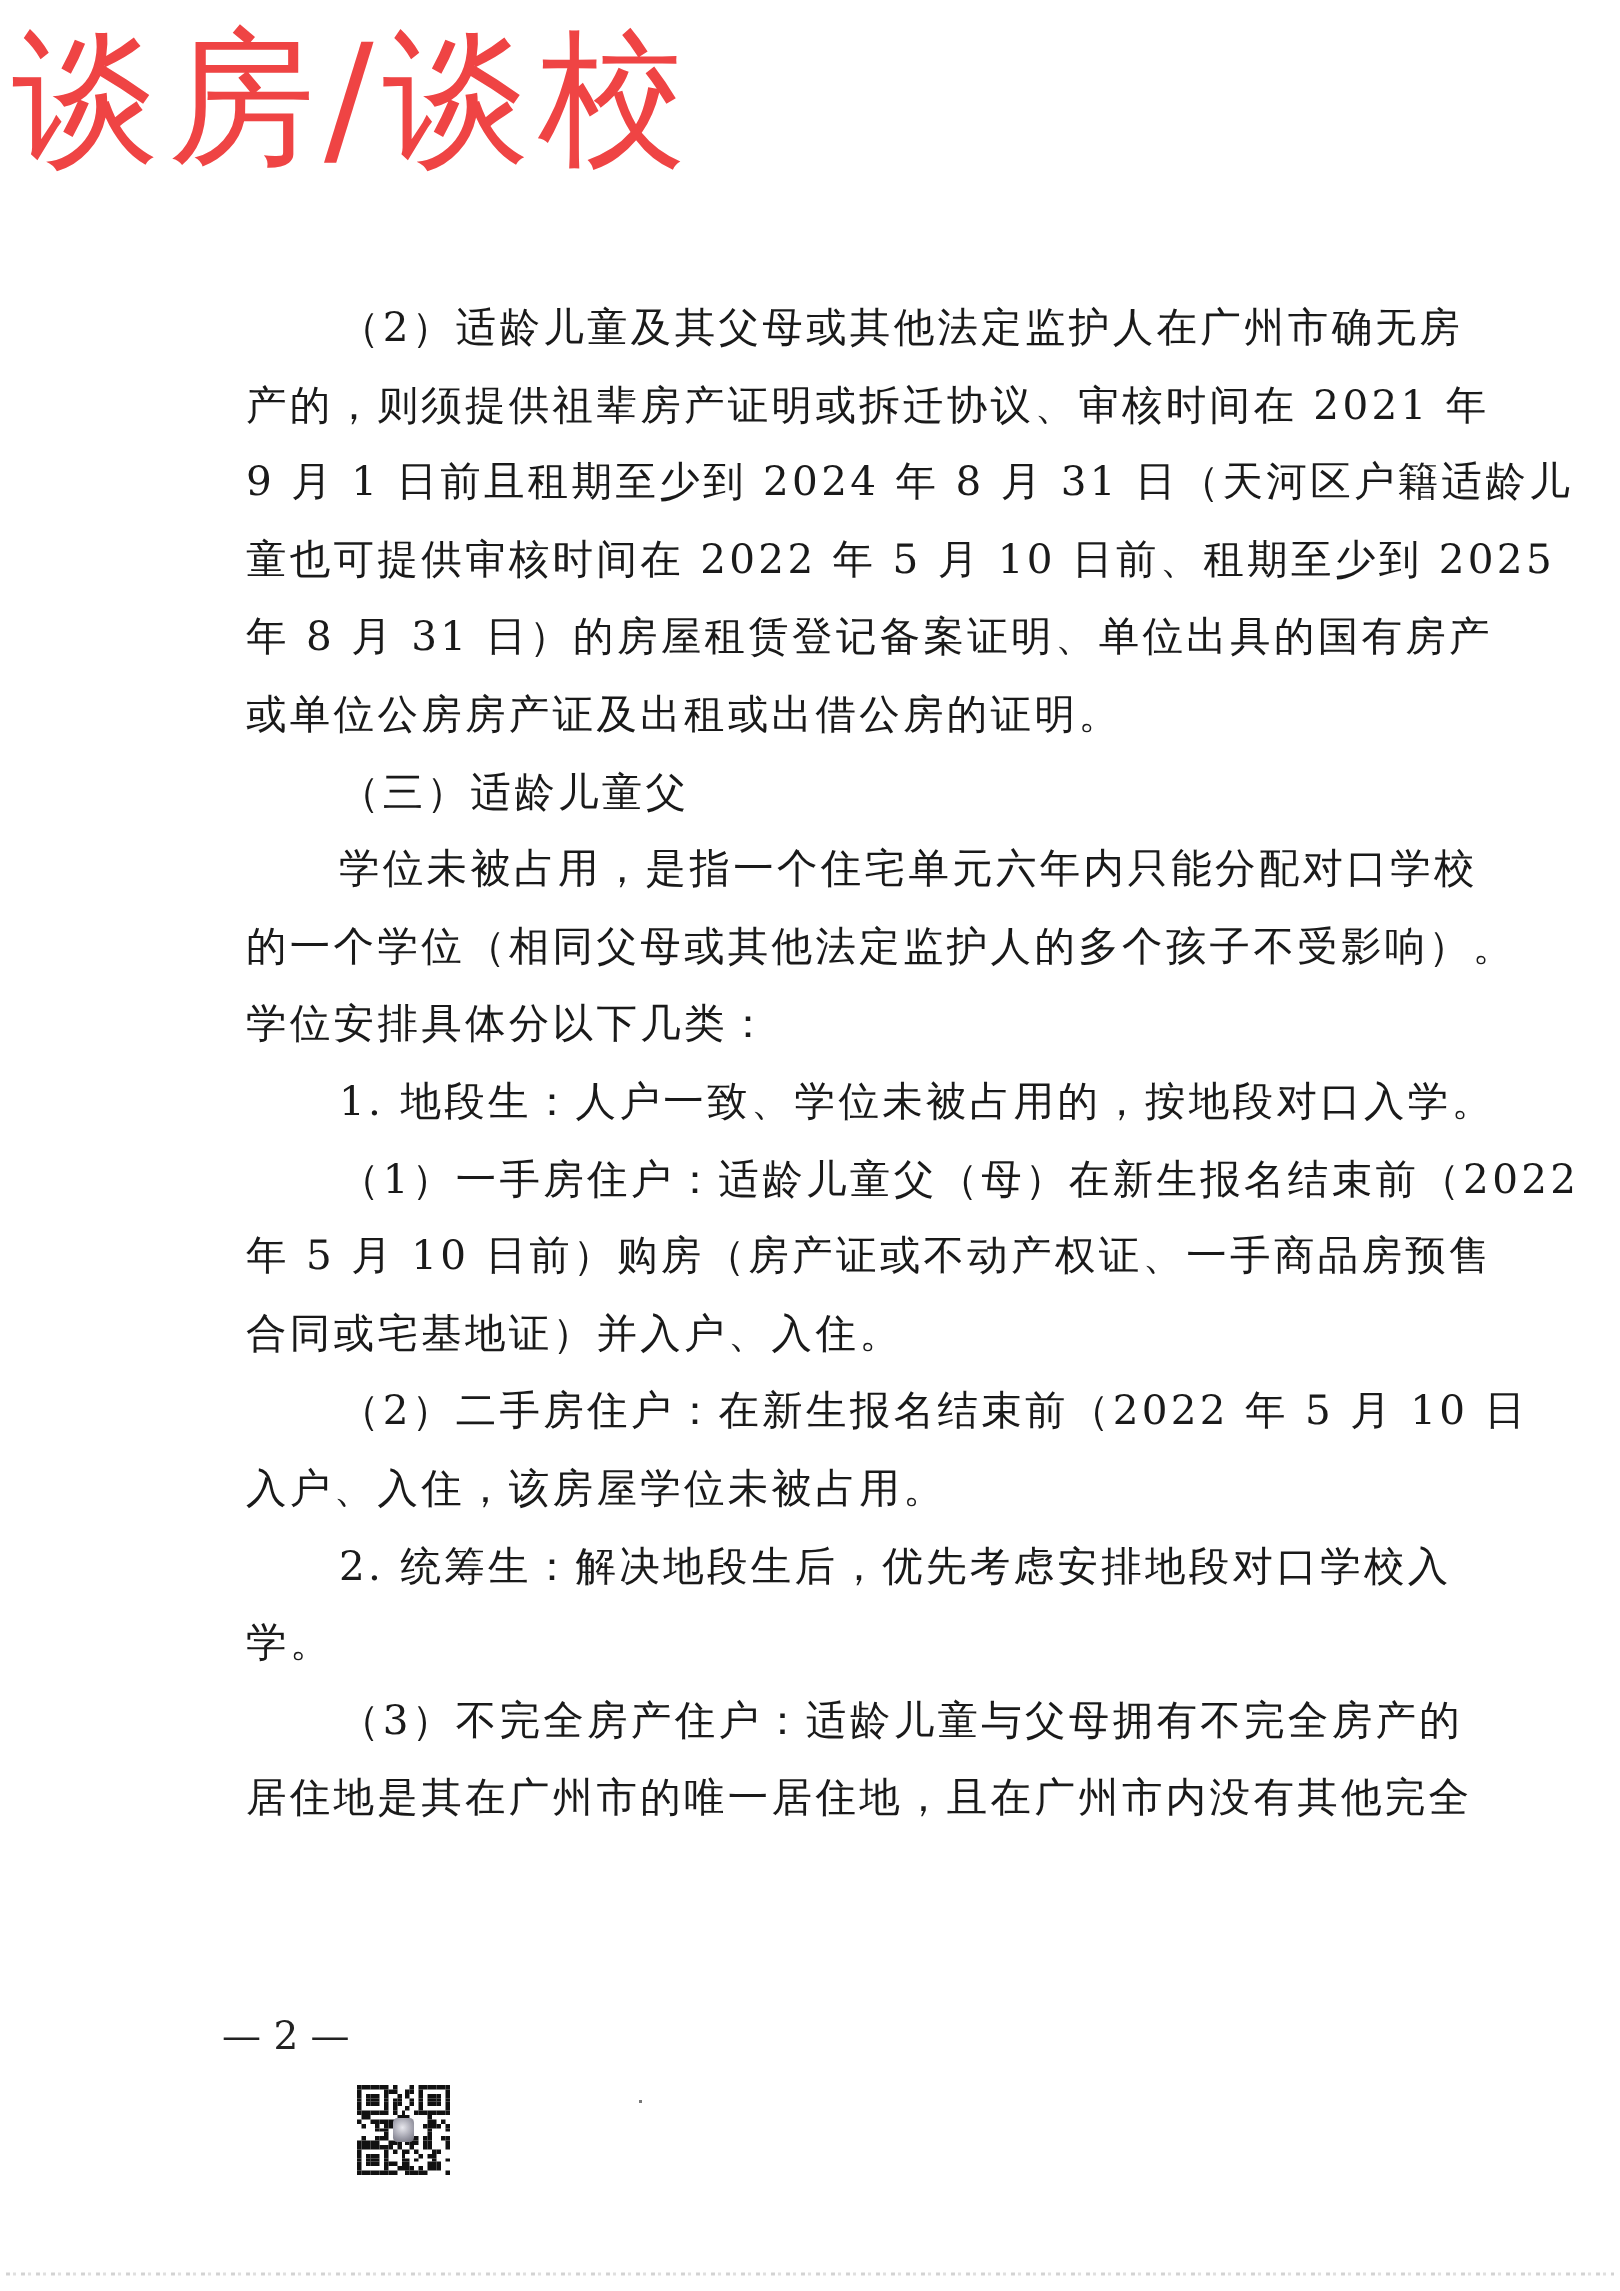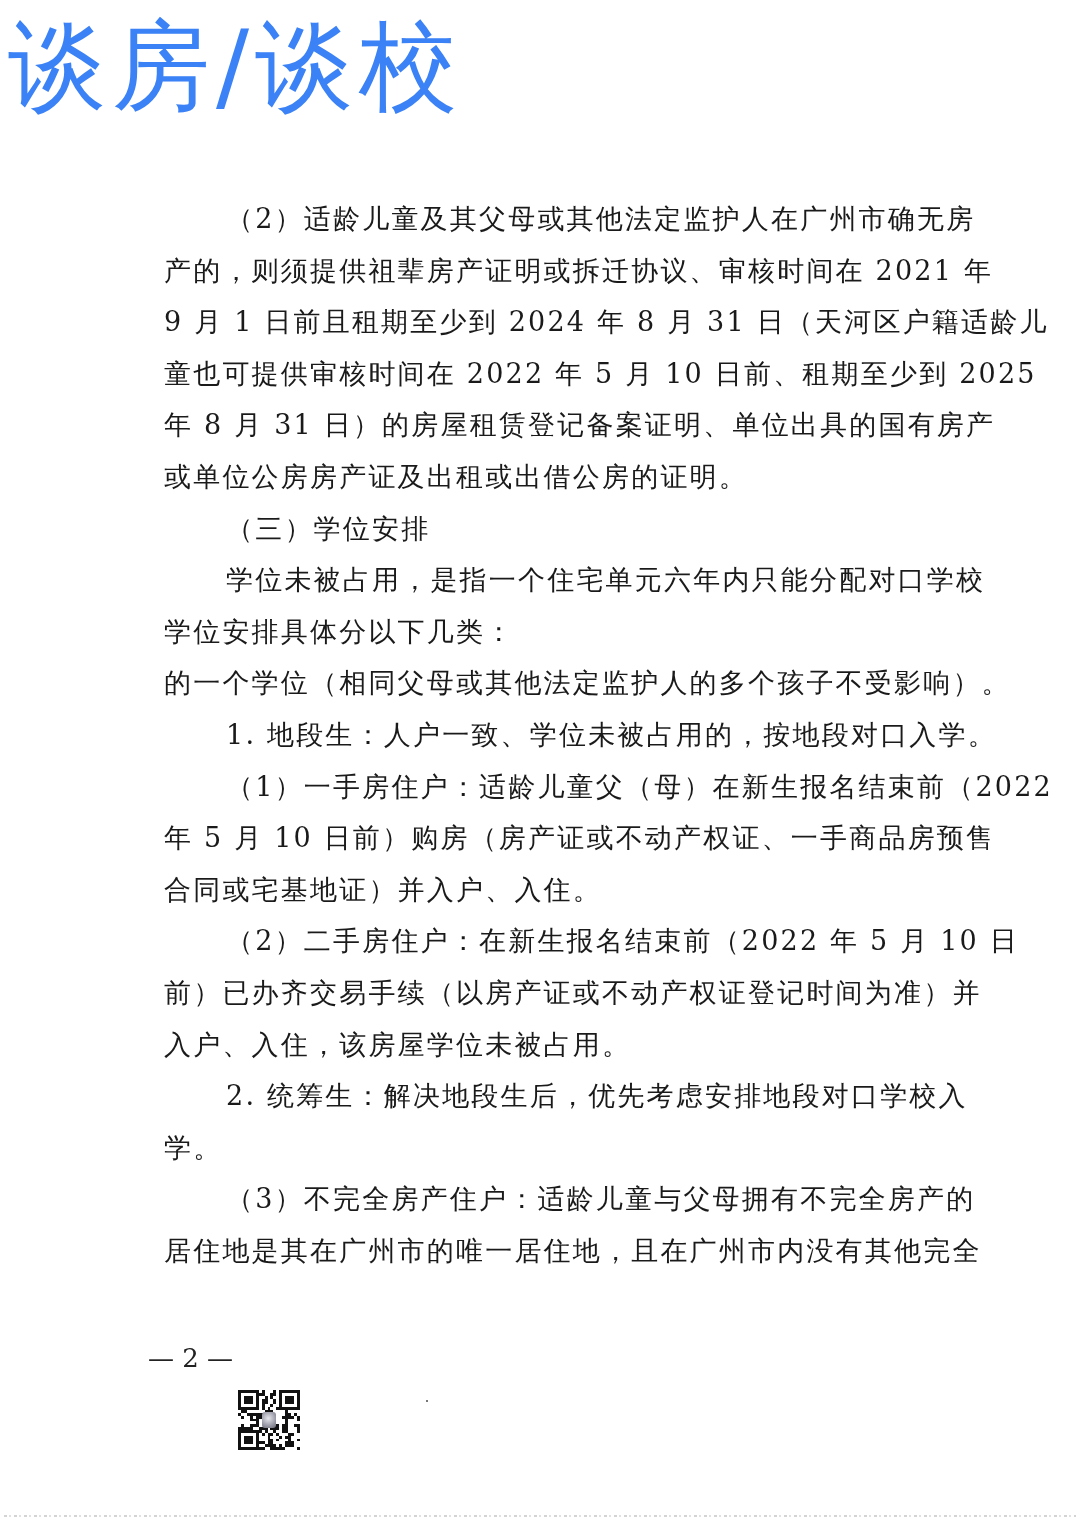--- a/index.html
+++ b/index.html
@@ -15,21 +15,21 @@
     font-family: "DejaVu Serif", "Liberation Serif", serif;
     color: #1a1a1a;
   }
   .watermark {
     position: absolute;
     left: 8px;
     top: 6px;
     font-family: "DejaVu Sans", "Liberation Sans", sans-serif;
     font-size: 98px;
     line-height: 120px;
-    color: #3b82f6;
+    color: #ef4444;
     letter-spacing: 6px;
     white-space: nowrap;
   }
   .body-text {
     position: absolute;
     left: 164px;
     top: 193px;
     width: 810px;
   }
   .line {
@@ -98,30 +98,29 @@
 
 <div class="watermark">谈房/谈校</div>
 
 <div class="body-text">
   <div class="line indent">（2）适龄儿童及其父母或其他法定监护人在广州市确无房</div>
   <div class="line">产的，则须提供祖辈房产证明或拆迁协议、审核时间在 2021 年</div>
   <div class="line">9 月 1 日前且租期至少到 2024 年 8 月 31 日（天河区户籍适龄儿</div>
   <div class="line">童也可提供审核时间在 2022 年 5 月 10 日前、租期至少到 2025</div>
   <div class="line">年 8 月 31 日）的房屋租赁登记备案证明、单位出具的国有房产</div>
   <div class="line">或单位公房房产证及出租或出借公房的证明。</div>
-  <div class="line indent">（三）学位安排</div>
+  <div class="line indent">（三）适龄儿童父</div>
   <div class="line indent">学位未被占用，是指一个住宅单元六年内只能分配对口学校</div>
+  <div class="line">的一个学位（相同父母或其他法定监护人的多个孩子不受影响）。</div>
   <div class="line">学位安排具体分以下几类：</div>
-  <div class="line">的一个学位（相同父母或其他法定监护人的多个孩子不受影响）。</div>
   <div class="line indent">1. 地段生：人户一致、学位未被占用的，按地段对口入学。</div>
   <div class="line indent">（1）一手房住户：适龄儿童父（母）在新生报名结束前（2022</div>
   <div class="line">年 5 月 10 日前）购房（房产证或不动产权证、一手商品房预售</div>
   <div class="line">合同或宅基地证）并入户、入住。</div>
   <div class="line indent">（2）二手房住户：在新生报名结束前（2022 年 5 月 10 日</div>
-  <div class="line">前）已办齐交易手续（以房产证或不动产权证登记时间为准）并</div>
   <div class="line">入户、入住，该房屋学位未被占用。</div>
   <div class="line indent">2. 统筹生：解决地段生后，优先考虑安排地段对口学校入</div>
   <div class="line">学。</div>
   <div class="line indent">（3）不完全房产住户：适龄儿童与父母拥有不完全房产的</div>
   <div class="line">居住地是其在广州市的唯一居住地，且在广州市内没有其他完全</div>
 </div>
 
 <div class="page-number">— 2 —</div>
 
 <div class="qr" id="qr">

